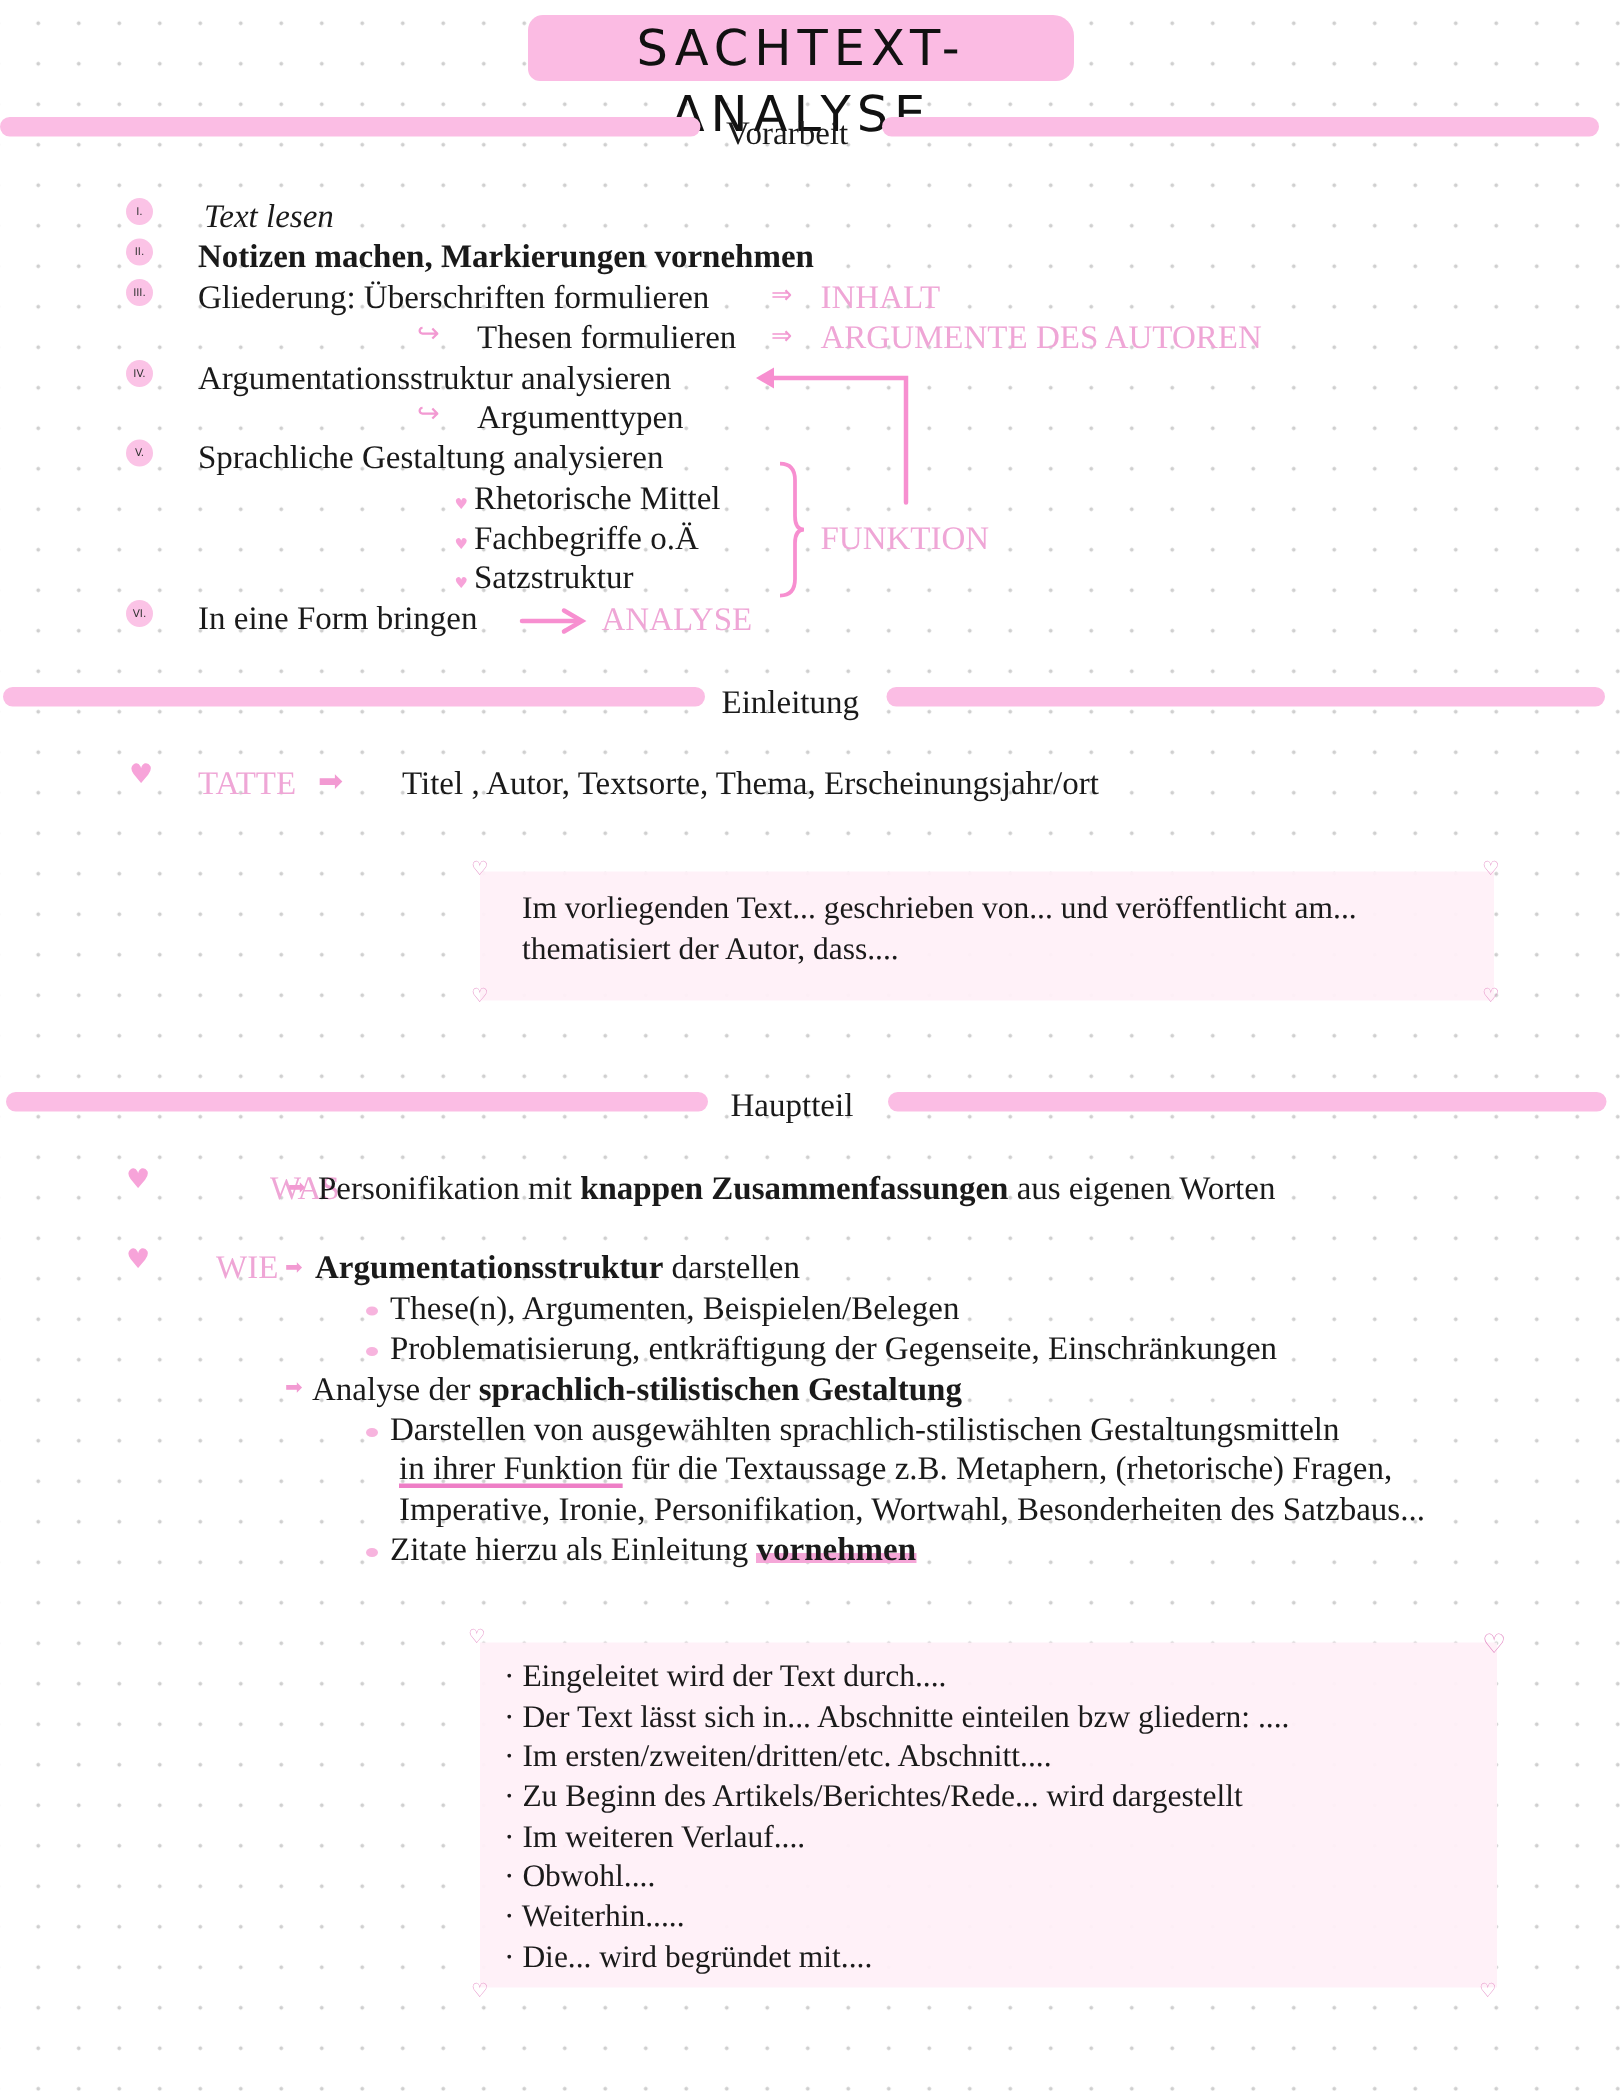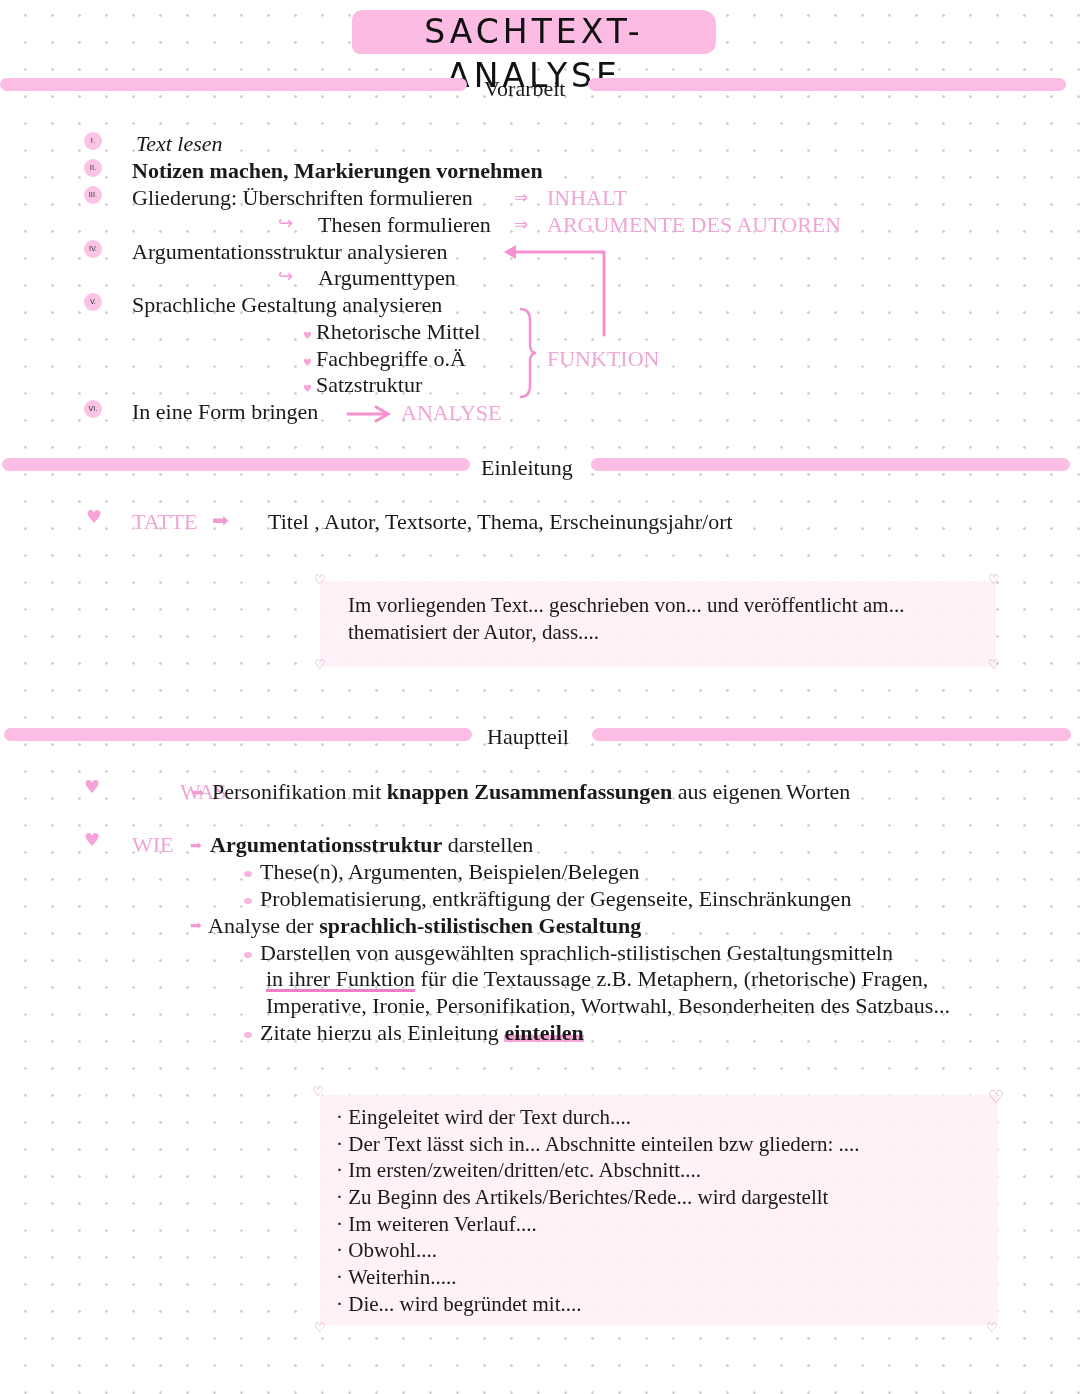--- a/index.html
+++ b/index.html
@@ -116,34 +116,34 @@
 <div class="abs bar" style="left:4px; top:728px; width:468px;"></div>
 <div class="abs sect-label" style="left:487px; top:724px;">Hauptteil</div>
 <div class="abs bar" style="left:592px; top:728px; width:479px;"></div>
 
 <div class="abs heart" style="left:84px; top:776px;">♥</div>
 <div class="abs t pinkc" style="left:132px; top:779px;margin-left:48px;">WAS</div>
 <div class="abs t pink" style="left:192px; top:779px; font-family:'DejaVu Sans',sans-serif; font-size:14px;">➡</div>
 <div class="abs t" style="left:212px; top:779px;"><span>Personifikation mit </span><b>knappen Zusammenfassungen</b><span> aus eigenen Worten</span></div>
 
 <div class="abs heart" style="left:84px; top:829px;">♥</div>
-<div class="abs t pinkc" style="left:132px; top:832px;">WIE</div>
+<div class="abs t pinkc" style="left:144px; top:832px;">WIE</div>
 <div class="abs t pink" style="left:190px; top:832px; font-family:'DejaVu Sans',sans-serif; font-size:14px;">➡</div>
 <div class="abs t" style="left:210px; top:832px;"><b>Argumentationsstruktur</b><span> darstellen</span></div>
 
 <div class="abs t" style="left:244px; top:859px;"><span class="bullet-dot"></span><span>These(n), Argumenten, Beispielen/Belegen</span></div>
 <div class="abs t" style="left:244px; top:886px;"><span class="bullet-dot"></span><span>Problematisierung, entkräftigung der Gegenseite, Einschränkungen</span></div>
 
 <div class="abs t pink" style="left:190px; top:912px; font-family:'DejaVu Sans',sans-serif; font-size:14px;">➡</div>
 <div class="abs t" style="left:208px; top:913px;"><span>Analyse der </span><b>sprachlich-stilistischen Gestaltung</b></div>
 
 <div class="abs t" style="left:244px; top:940px;"><span class="bullet-dot"></span><span>Darstellen von ausgewählten sprachlich-stilistischen Gestaltungsmitteln</span></div>
 <div class="abs t" style="left:266px; top:966px;"><span class="ul">in ihrer Funktion</span><span> für die Textaussage z.B. Metaphern, (rhetorische) Fragen,</span></div>
 <div class="abs t" style="left:266px; top:993px;">Imperative, Ironie, Personifikation, Wortwahl, Besonderheiten des Satzbaus...</div>
-<div class="abs t" style="left:244px; top:1020px;"><span class="bullet-dot"></span><span>Zitate hierzu als Einleitung </span><b class="hl">einteilen</b></div>
+<div class="abs t" style="left:244px; top:1020px;"><span class="bullet-dot"></span><span>Zitate hierzu als Einleitung </span><b class="hl">vornehmen</b></div>
 
 <div class="abs box" style="left:320px; top:1095px; width:678px; height:230px;"></div>
 <div class="abs corner" style="left:312px; top:1084px;">♡</div>
 <div class="abs corner" style="left:988px; top:1086px; font-size:18px;">♡</div>
 <div class="abs corner" style="left:314px; top:1320px;">♡</div>
 <div class="abs corner" style="left:986px; top:1320px;">♡</div>
 
 <div class="abs t" style="left:336px; top:1104px; font-size:21px;">· <span>Eingeleitet wird der Text durch....</span></div>
 <div class="abs t" style="left:336px; top:1131px; font-size:21px;">· <span>Der Text lässt sich in... Abschnitte einteilen bzw gliedern: ....</span></div>
 <div class="abs t" style="left:336px; top:1157px; font-size:21px;">· <span>Im ersten/zweiten/dritten/etc. Abschnitt....</span></div>

